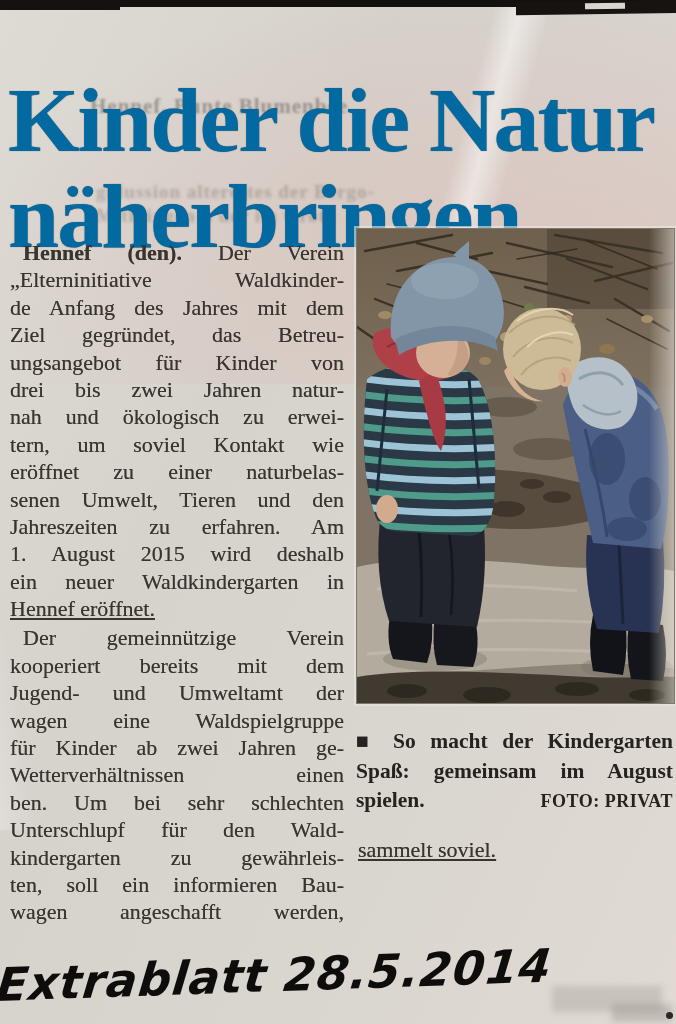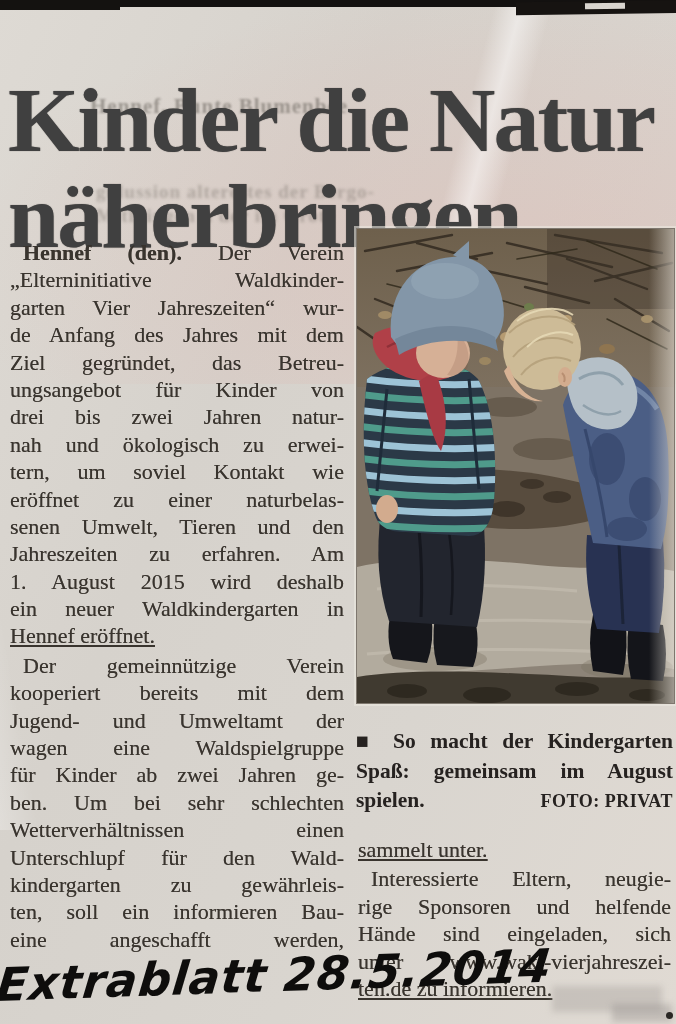--- a/index.html
+++ b/index.html
@@ -25,21 +25,21 @@
   }
   
   .scan-bar{position:absolute;left:0;top:0;width:676px;height:7px;background:#131110;}
   .scan-bar-right{position:absolute;right:0;top:0;width:160px;height:13px;background:#161311;transform:skewY(-0.8deg);transform-origin:right top;}
   .scan-bar-left{position:absolute;left:0;top:0;width:120px;height:10px;background:#141210;}
   .scan-notch{position:absolute;left:585px;top:3px;width:40px;height:6px;background:#d9d5cf;transform:rotate(-1deg);}
   
   .headline{
     position:absolute;left:8px;top:10px;width:664px;
     font-family:"Liberation Serif",serif;font-weight:bold;
-    font-size:92px;line-height:96px;letter-spacing:-2px;color:#404040;
+    font-size:92px;line-height:96px;letter-spacing:-2px;color:#0369a1;
     text-shadow:0 0 1px rgba(20,16,12,0.55);
   }
   
   .ghost{position:absolute;font-family:"Liberation Serif",serif;font-weight:bold;pointer-events:none;}
   .ghost1{left:90px;top:94px;font-size:21px;color:rgba(108,103,96,0.58);filter:blur(1.1px);letter-spacing:1px;}
   .ghost2{left:96px;top:180px;font-size:19px;line-height:24px;color:rgba(118,112,104,0.42);filter:blur(1.6px);letter-spacing:1px;}
   
   .col{position:absolute;font-family:"Liberation Serif",serif;font-size:22px;color:#39342e;
        text-shadow:0 0 0.4px rgba(40,35,30,0.6);}
   .col-left{left:8px;top:237px;width:338px;}
@@ -100,46 +100,45 @@
 
 <h1 class="headline">
   <div>Kinder die Natur</div>
   <div>näherbringen</div>
 </h1>
 
 <div class="col col-left">
     <div class="para indent">
       <div class="line"><b>Hennef (den).</b> Der Verein</div>
       <div class="line">„Elterninitiative Waldkinder-</div>
-      <div class="line">garten Vier Jahreszeiten“ wur-</div>
       <div class="line">de Anfang des Jahres mit dem</div>
       <div class="line">Ziel gegründet, das Betreu-</div>
       <div class="line">ungsangebot für Kinder von</div>
       <div class="line">drei bis zwei Jahren natur-</div>
       <div class="line">nah und ökologisch zu erwei-</div>
       <div class="line">tern, um soviel Kontakt wie</div>
       <div class="line">eröffnet zu einer naturbelas-</div>
       <div class="line">senen Umwelt, Tieren und den</div>
       <div class="line">Jahreszeiten zu erfahren. Am</div>
       <div class="line">1. August 2015 wird deshalb</div>
       <div class="line">ein neuer Waldkindergarten in</div>
       <div class="line last">Hennef eröffnet.</div>
     </div>
     <div class="para indent">
       <div class="line">Der gemeinnützige Verein</div>
       <div class="line">kooperiert bereits mit dem</div>
       <div class="line">Jugend- und Umweltamt der</div>
       <div class="line">wagen eine Waldspielgruppe</div>
       <div class="line">für Kinder ab zwei Jahren ge-</div>
+      <div class="line">Wetterverhältnissen einen</div>
       <div class="line">ben. Um bei sehr schlechten</div>
-      <div class="line">Wetterverhältnissen einen</div>
       <div class="line">Unterschlupf für den Wald-</div>
       <div class="line">kindergarten zu gewährleis-</div>
       <div class="line">ten, soll ein informieren Bau-</div>
-      <div class="line">eine angeschafft werden,</div>
+      <div class="line">wagen angeschafft werden,</div>
     </div>
   </div>
 
 <figure class="photo">
   <svg viewBox="0 0 317 474" width="317" height="474">
     <defs>
       <linearGradient id="gTop" x1="0" y1="0" x2="0" y2="1">
         <stop offset="0" stop-color="#66594633"></stop>
           <stop offset="0" stop-color="#6e604c"></stop>
         <stop offset="1" stop-color="#7e7160"></stop>
@@ -306,28 +305,21 @@
     <div class="cap-line">■ So macht der Kindergarten</div>
     <div class="cap-line">Spaß: gemeinsam im August</div>
     <div class="cap-last">
       <span>spielen.</span>
       <span class="credit">FOTO: PRIVAT</span>
     </div>
   </figcaption>
 
 <div class="col col-right">
     <div class="para">
-      <div class="line last">sammelt unter.</div>
-    </div>
-    <div class="para indent">
-      <div class="line">Interessierte Eltern, neugie-</div>
-      <div class="line">rige Sponsoren und helfende</div>
-      <div class="line">Hände sind eingeladen, sich</div>
-      <div class="line">unter www.waki-vierjahreszei-</div>
-      <div class="line last">ten.de zu informieren.</div>
+      <div class="line last">sammelt soviel.</div>
     </div>
   </div>
 
 <div class="handwriting">Extrablatt 28.5.2014</div>
 
 <div class="br-ghost-a"></div>
 <div class="br-ghost-b"></div>
 <div class="br-dot"></div>
 
 </body></html>

